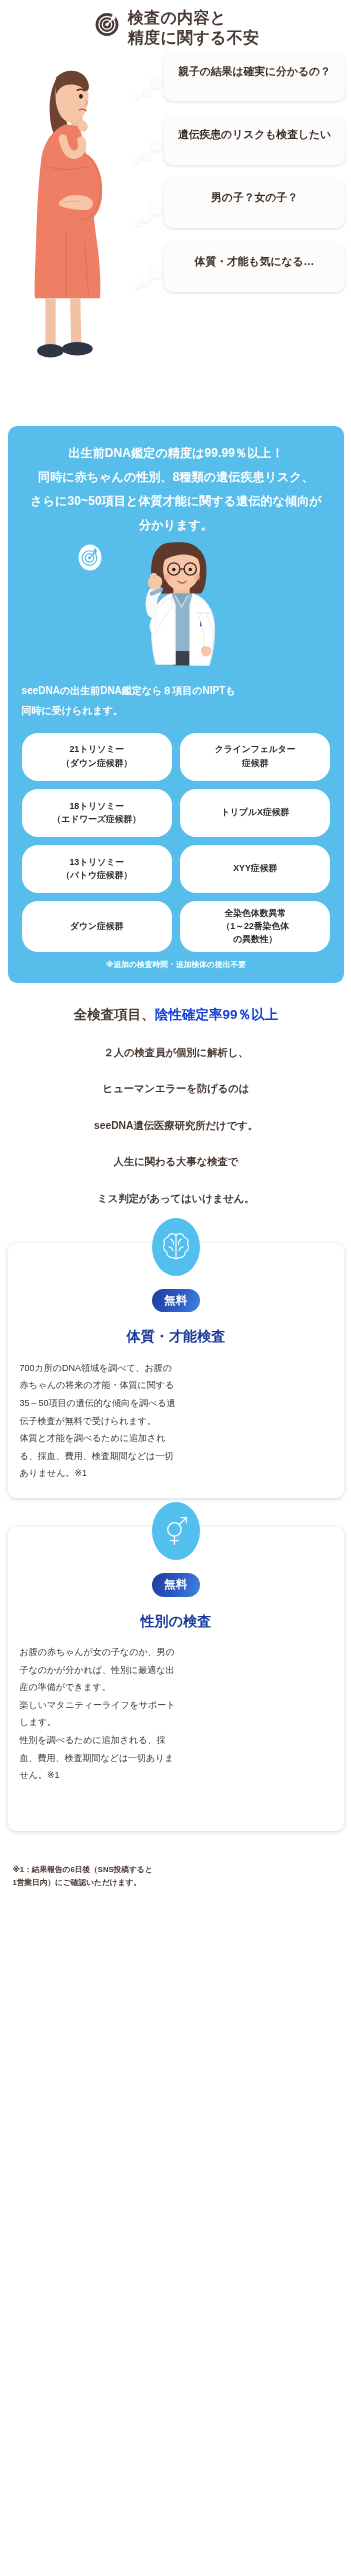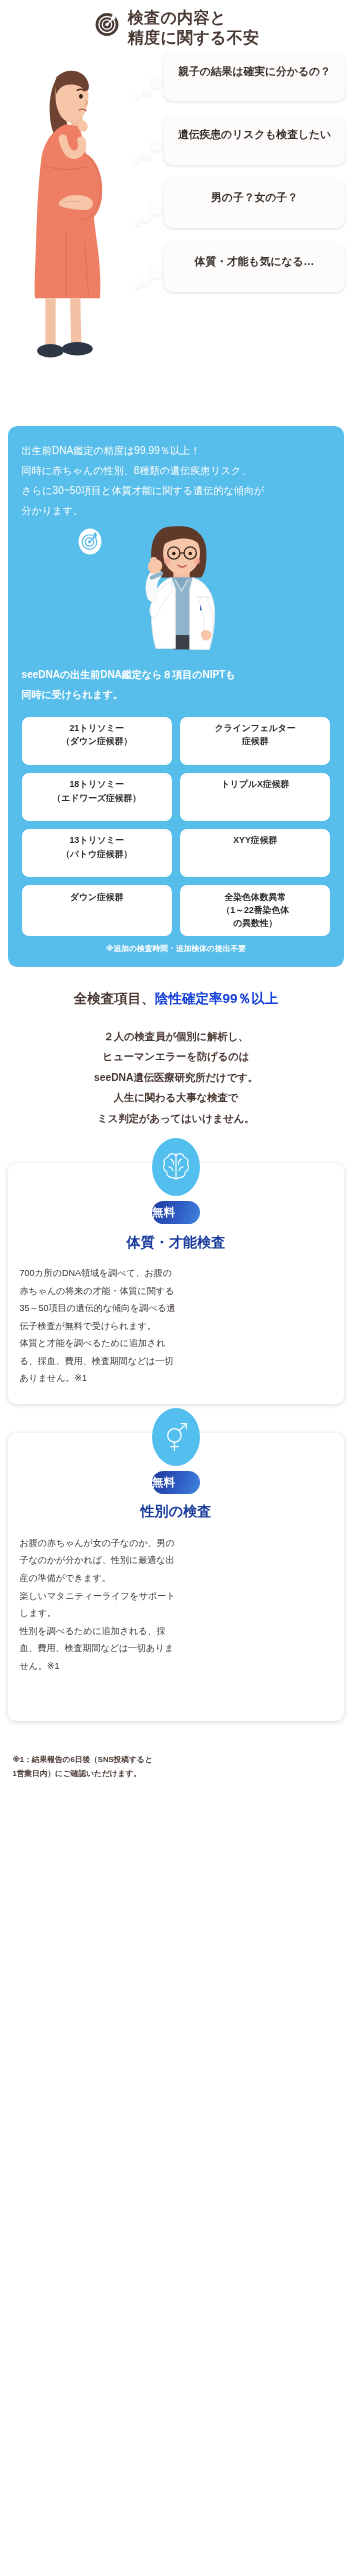--- a/index.html
+++ b/index.html
@@ -119,24 +119,25 @@
     margin: 12.4px 8.2px 0 8.2px;
     background: #57bdea;
     border-radius: 9.3px;
     padding: 15.5px 13.4px 13.4px 13.4px;
     position: relative;
     overflow: hidden;
   }
 
   .blue-lead {
     color: #ffffff;
-    font-size: 10px;
-    font-weight: 400;
+    font-size: 12px;
+    font-weight: 700;
     line-height: 2.0;
     letter-spacing: 0.01em;
+    text-align: center;
   }
   .blue-lead .ln { display: block; }
 
   .doctor-wrap {
     position: relative;
     height: 139px;
     margin-top: 3.1px;
   }
   .doctor {
     position: absolute;
@@ -168,23 +169,24 @@
 
   .cond-grid {
     display: grid;
     grid-template-columns: 1fr 1fr;
     gap: 8.2px 8.2px;
     margin-top: 11.3px;
   }
 
   .cond-cell {
     background: #ffffff;
-    border-radius: 7px;
+    border-radius: 16px;
     min-height: 48px;
     display: flex;
+    align-items: center;
     justify-content: center;
     text-align: center;
     padding: 5.2px 4.1px;
     font-size: 8.8px;
     font-weight: 700;
     line-height: 1.52;
     color: #2f2b29;
   }
   .cond-cell .ln { display: block; }
 
@@ -212,21 +214,21 @@
   .accuracy-title .hl { color: #1540d8; }
 
   .accuracy-body {
     margin-top: 17.5px;
     font-size: 10.3px;
     line-height: 2.0;
     font-weight: 700;
     color: #4a3a34;
     text-align: center;
   }
-  .accuracy-body .ln { display: block; }
+  .accuracy-body .ln { display: block; margin-top: 16px; }
 
   
   .cards {
     padding: 28px 8.2px 0 8.2px;
   }
 
   .card {
     position: relative;
     background: #ffffff;
     border-radius: 8.2px;
@@ -246,22 +248,22 @@
     background: #53bfee;
     display: flex;
     align-items: center;
     justify-content: center;
   }
   .card-icon svg { display: block; }
 
   .badge-free {
     display: block;
     width: 48px;
-    margin: 8px auto;
-    text-align: left;
+    margin: 16px auto;
+    text-align: center;
     background: linear-gradient(110deg, #1e3a9e 0%, #2f5cc4 55%, #3f86df 100%);
     color: #ffffff;
     font-size: 11.3px;
     font-weight: 700;
     border-radius: 14.4px;
     padding: 4.1px 0 4.6px 0;
     letter-spacing: 0.05em;
   }
 
   .card-title {

